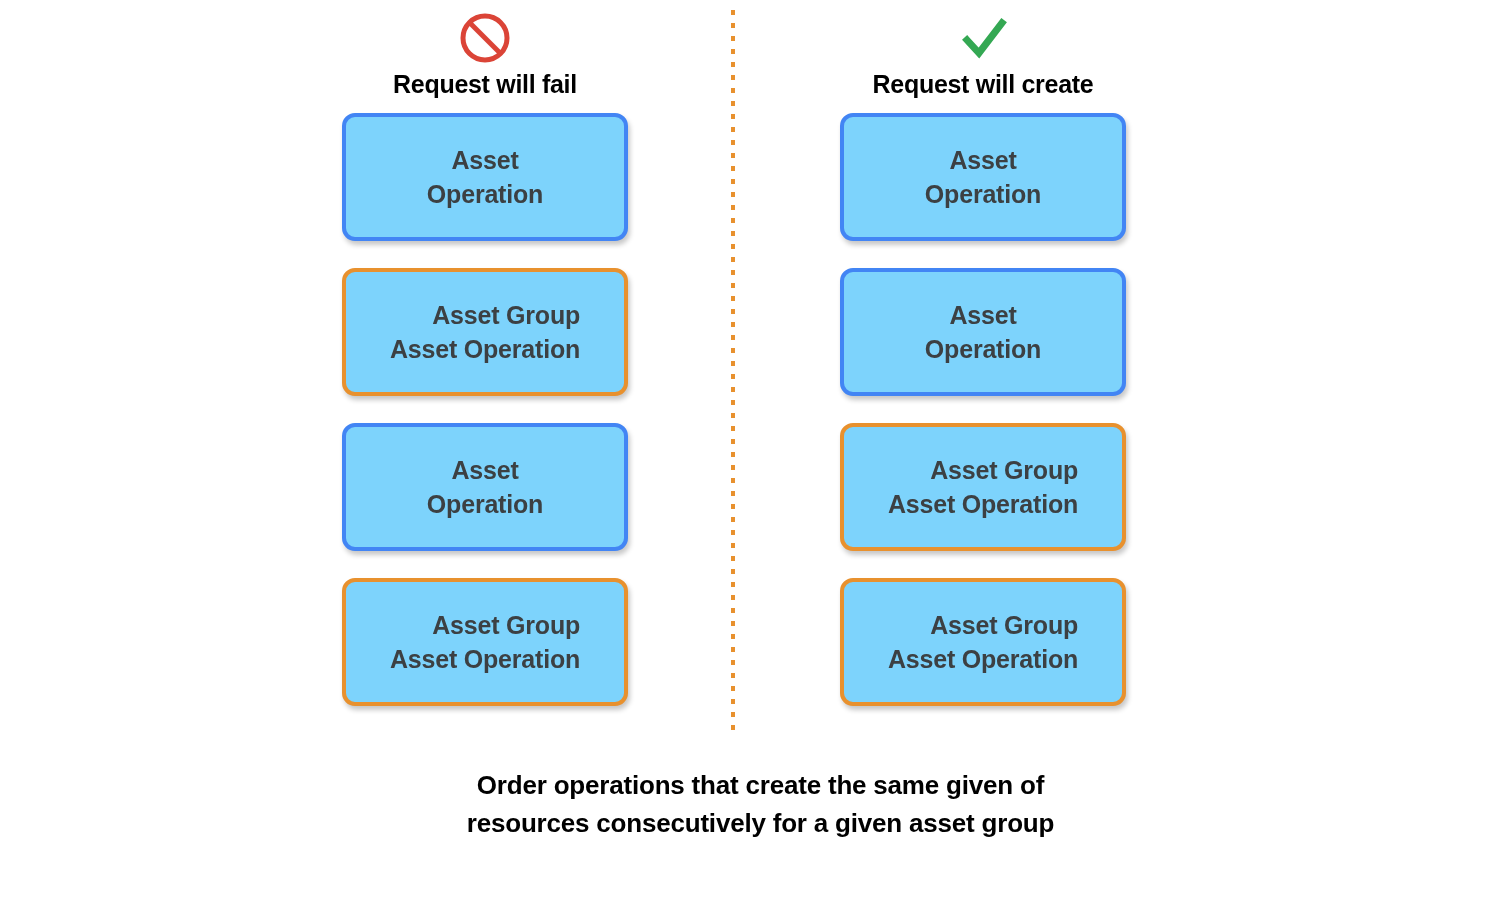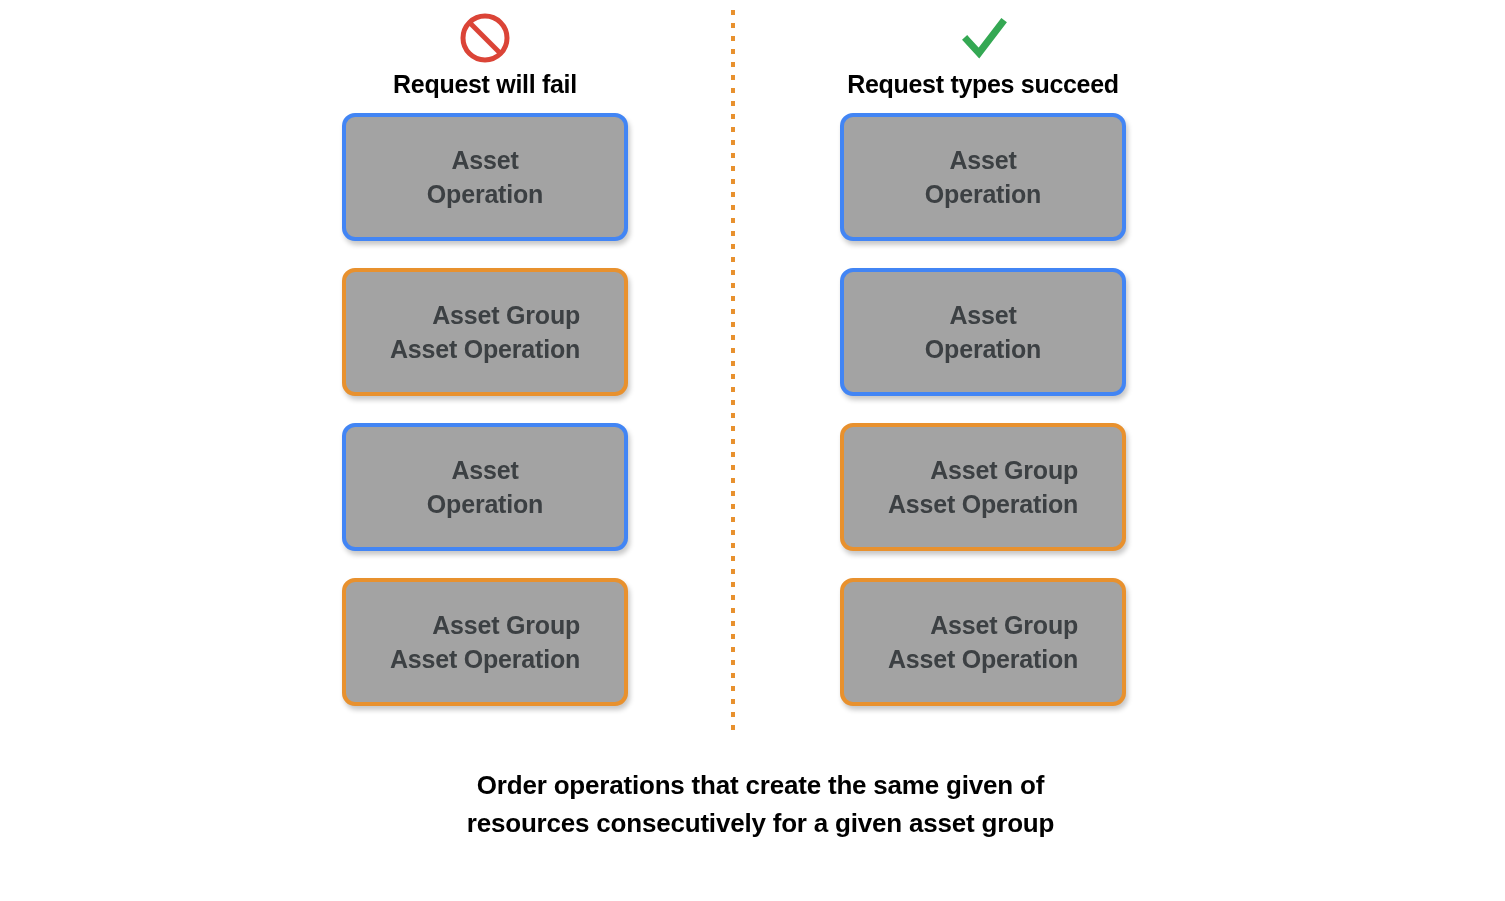--- a/index.html
+++ b/index.html
@@ -81,21 +81,21 @@
     width: 286px;
   }
 
   .card {
     box-sizing: border-box;
     width: 286px;
     height: 128px;
     margin-bottom: 27px;
     border-radius: 13px;
     border: 4px solid #4285F4;
-    background: #a3a3a3;
+    background: #7dd3fc;
     box-shadow: 2px 4px 5px rgba(0, 0, 0, 0.22);
     display: flex;
     align-items: center;
     justify-content: center;
     text-align: center;
   }
   .card.blue   { border-color: #4285F4; }
   .card.orange { border-color: #E8912E; text-align: right; }
 
   .card-label {
@@ -156,21 +156,21 @@
 Asset Operation</span>
       </div>
     </div>
   </div>
 
   <div class="column right">
     <div class="col-header">
       <svg class="status-icon" viewBox="0 0 64 56">
         <polyline points="16,30 28,43 51,13" fill="none" stroke="#34A853" stroke-width="7" stroke-linecap="square" stroke-linejoin="miter"></polyline>
       </svg>
-      <div class="col-title">Request types succeed</div>
+      <div class="col-title">Request will create</div>
     </div>
 
     <div class="card-stack">
       <div class="card blue">
         <span class="card-label">Asset
 Operation</span>
       </div>
       <div class="card blue">
         <span class="card-label">Asset
 Operation</span>

